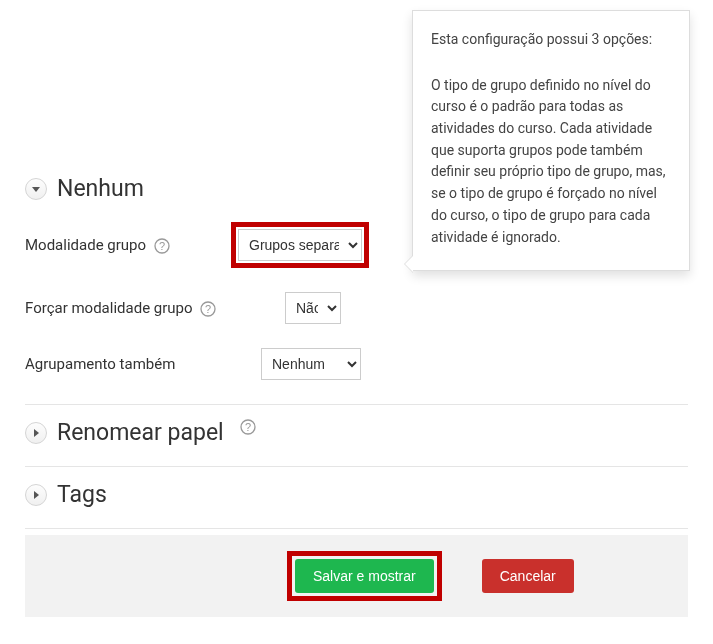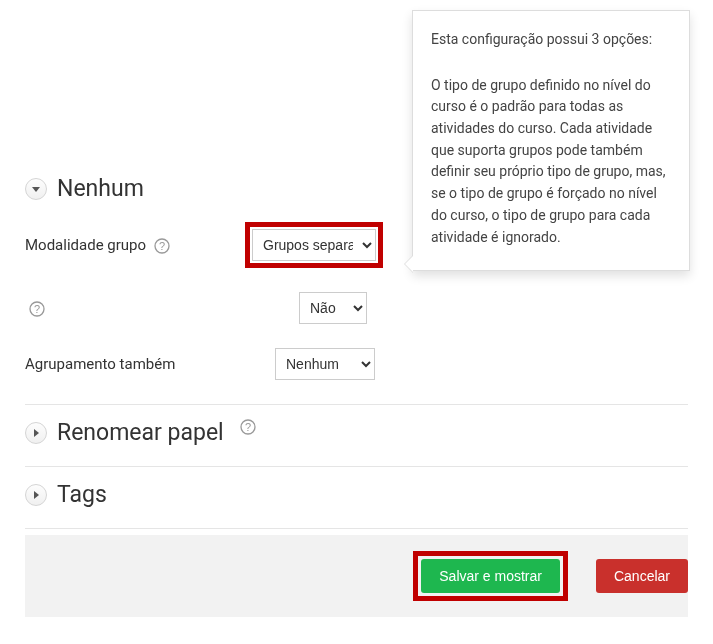--- a/index.html
+++ b/index.html
@@ -46,21 +46,20 @@
       width: 16px; height: 16px;
       vertical-align: middle;
       margin-left: 4px;
     }
     .help-icon svg { width: 16px; height: 16px; }
 
     .form-row {
       display: flex;
       align-items: center;
       margin-bottom: 24px;
-      gap: 14px;
     }
     .form-label {
       width: 206px;
       color: #333;
       font-size: 15px;
     }
     .form-control { }
 
     select {
       border: 1px solid #ccc;
@@ -118,22 +117,21 @@
       border-top: 1px solid #e5e5e5;
       margin: 18px 0 0 0;
     }
 
     .action-bar {
       background: #f2f2f2;
       margin: 6px 25px 0 25px;
       padding: 16px 0 16px 0;
       display: flex;
       align-items: center;
-      gap: 16px;
-      justify-content: flex-end;
+      gap: 28px;
     }
     .action-bar .spacer { width: 234px; flex-shrink: 0; }
 
     .btn {
       display: inline-block;
       padding: 9px 18px;
       font-size: 14px;
       border-radius: 3px;
       border: none;
       cursor: pointer;
@@ -176,29 +174,30 @@
       <span class="highlight-box">
         <select style="width:124px">
           <option>Grupos separados</option>
         </select>
       </span>
     </div>
   </div>
 
   <div class="form-row">
     <div class="form-label" style="width:230px">
+      <span>Forçar modalidade grupo</span>
       <span class="help-icon">
         <svg viewBox="0 0 16 16">
             <circle cx="8" cy="8" r="7" fill="none" stroke="#999" stroke-width="1.3"></circle>
             <text x="8" y="12" text-anchor="middle" font-size="11" fill="#999" font-family="Arial">?</text>
           </svg>
       </span>
     </div>
     <div class="form-control" style="margin-left:30px">
-      <select style="width:68px">
+      <select style="width:56px">
         <option>Não</option>
       </select>
     </div>
   </div>
 
   <div class="form-row">
     <div class="form-label" style="width:206px">
       <span>Agrupamento também</span>
     </div>
     <div class="form-control" style="margin-left:30px">

